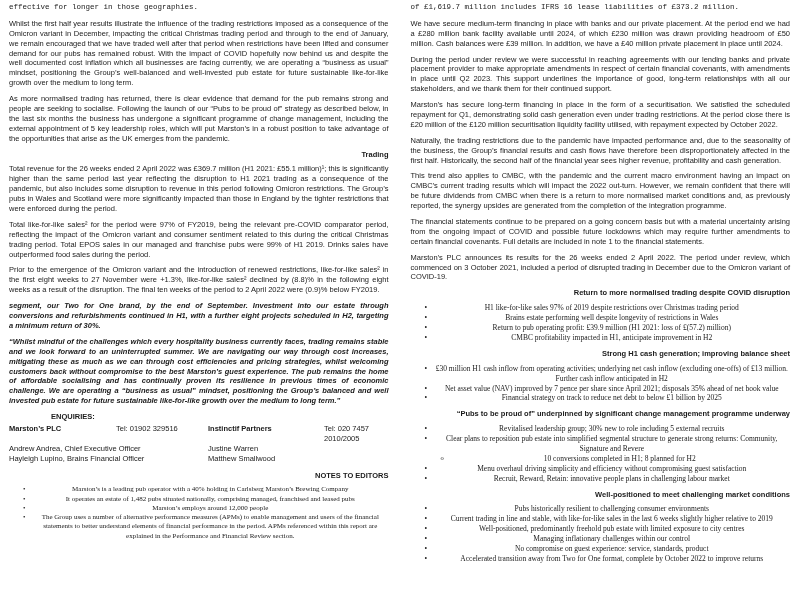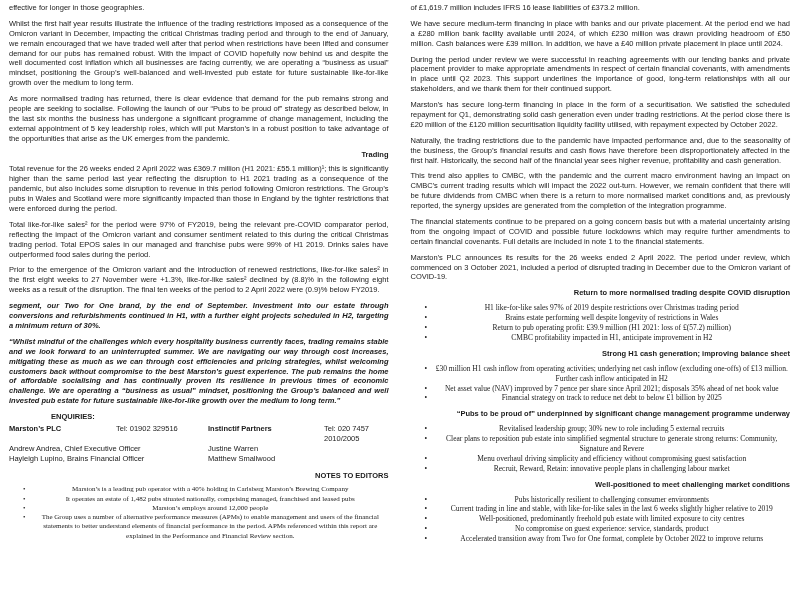--- a/index.html
+++ b/index.html
@@ -20,21 +20,21 @@
       width: 800px;
       height: 600px;
     }
     .col {
       flex: 1;
       font-size: 7.5px;
       line-height: 1.32;
       text-align: justify;
     }
     p { margin: 0 0 6px 0; }
-    .frag { text-align: left; }
+    .frag { text-align: left; font-family: Liberation Mono, monospace; }
     .h { font-weight: bold; text-align: right; margin: 0 0 5px 0; }
     .bold { font-weight: bold; }
     .boldital { font-weight: bold; font-style: italic; }
     ul {
       list-style: none;
       margin: 0 0 6px 0;
       padding: 0 0 0 14px;
       text-align: center;
       font-family: Liberation Serif, serif;
     }
@@ -127,27 +127,29 @@
     <ul>
       <li>£30 million H1 cash inflow from operating activities; underlying net cash inflow (excluding one-offs) of £13 million. Further cash inflow anticipated in H2</li>
       <li>Net asset value (NAV) improved by 7 pence per share since April 2021; disposals 35% ahead of net book value</li>
       <li>Financial strategy on track to reduce net debt to below £1 billion by 2025</li>
     </ul>
 
     <p class="h">“Pubs to be proud of” underpinned by significant change management programme underway</p>
     <ul>
       <li>Revitalised leadership group; 30% new to role including 5 external recruits</li>
       <li>Clear plans to reposition pub estate into simplified segmental structure to generate strong returns: Community, Signature and Revere</li>
+      <li class="sub">10 conversions completed in H1; 8 planned for H2</li>
       <li>Menu overhaul driving simplicity and efficiency without compromising guest satisfaction</li>
       <li>Recruit, Reward, Retain: innovative people plans in challenging labour market</li>
     </ul>
 
     <p class="h">Well-positioned to meet challenging market conditions</p>
     <ul>
       <li>Pubs historically resilient to challenging consumer environments</li>
       <li>Current trading in line and stable, with like-for-like sales in the last 6 weeks slightly higher relative to 2019</li>
       <li>Well-positioned, predominantly freehold pub estate with limited exposure to city centres</li>
+      <li>Managing inflationary challenges within our control</li>
       <li>No compromise on guest experience: service, standards, product</li>
       <li>Accelerated transition away from Two for One format, complete by October 2022 to improve returns</li>
     </ul>
   </div>
 
 </div>
 
 </body></html>

